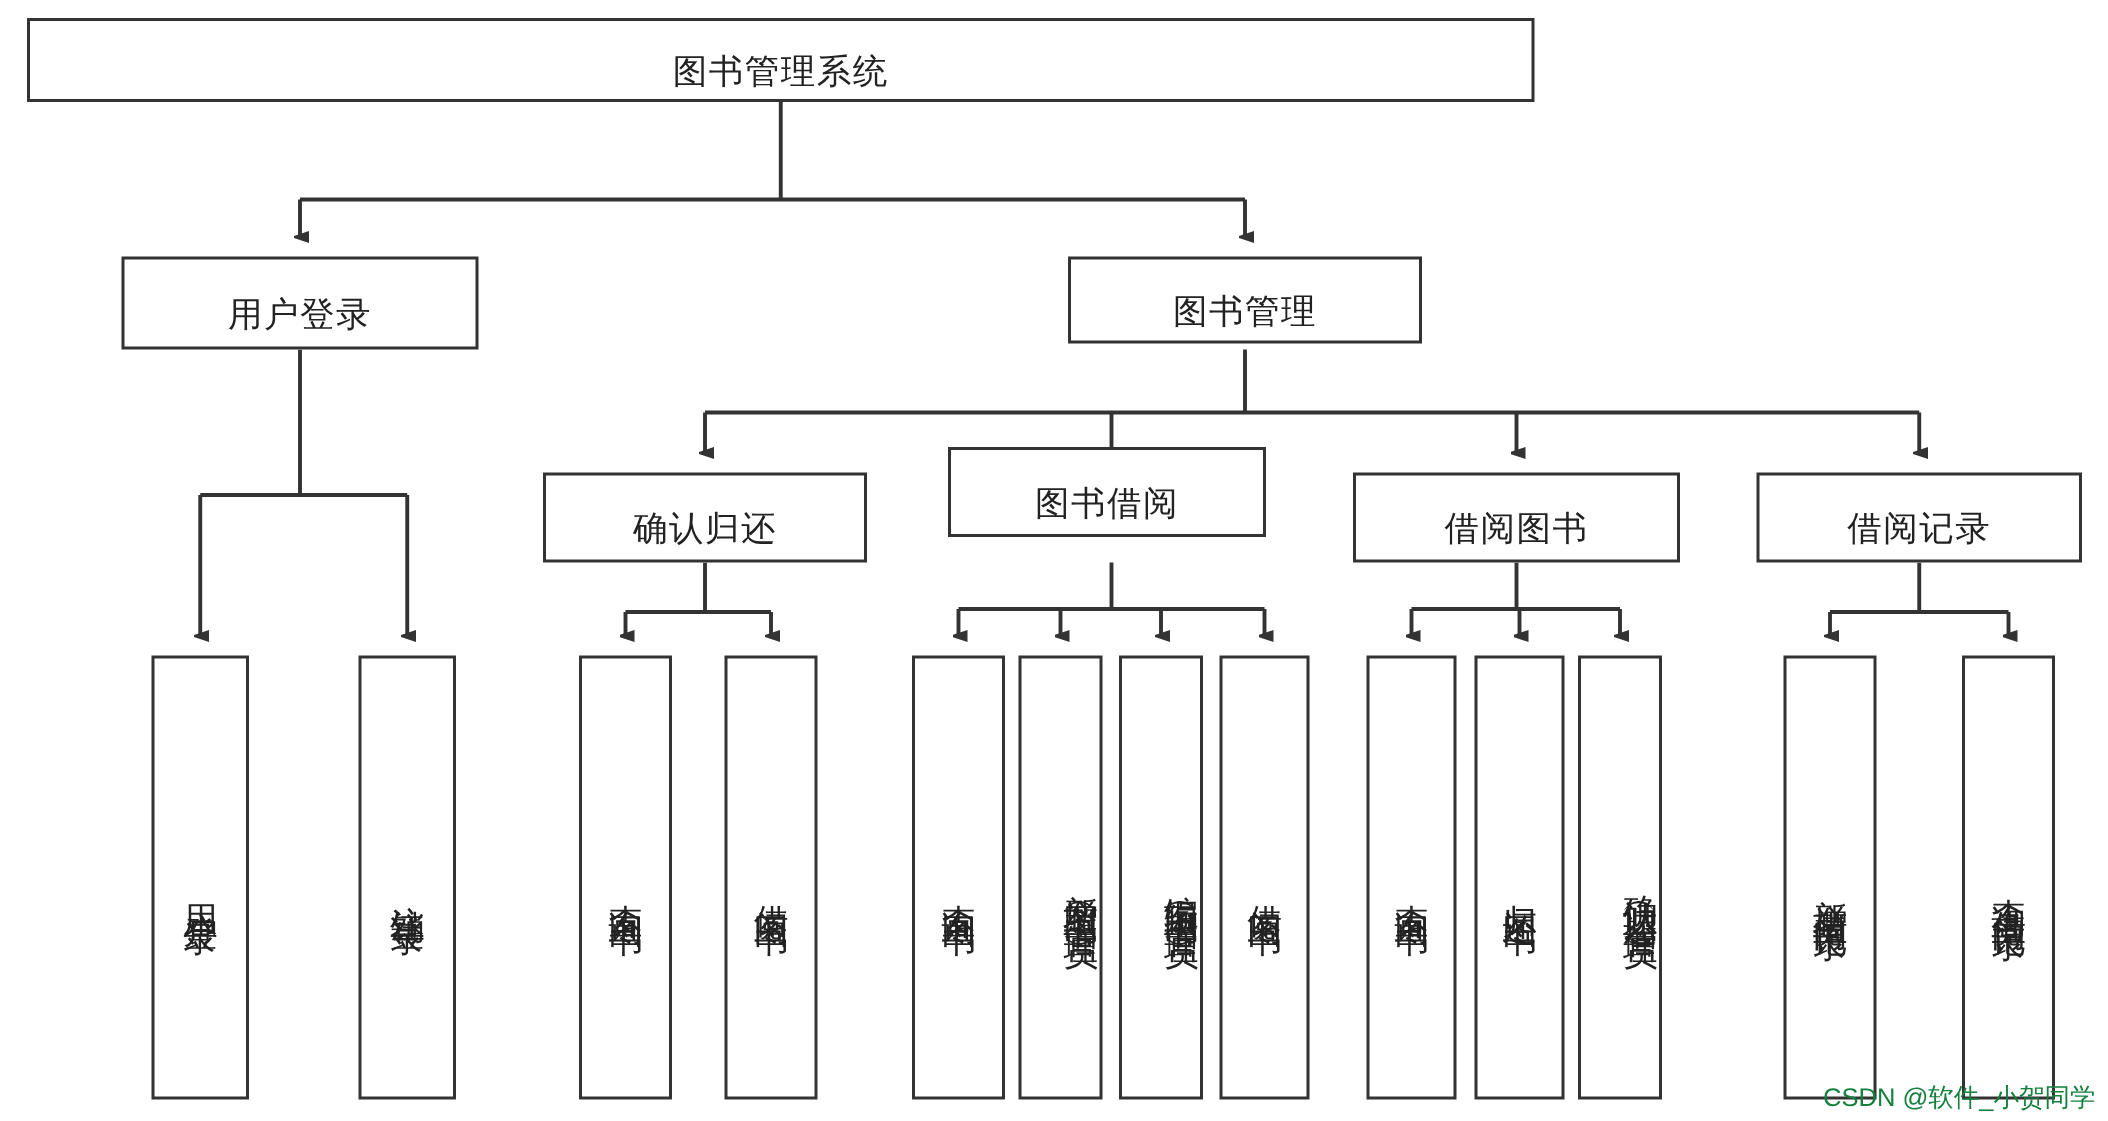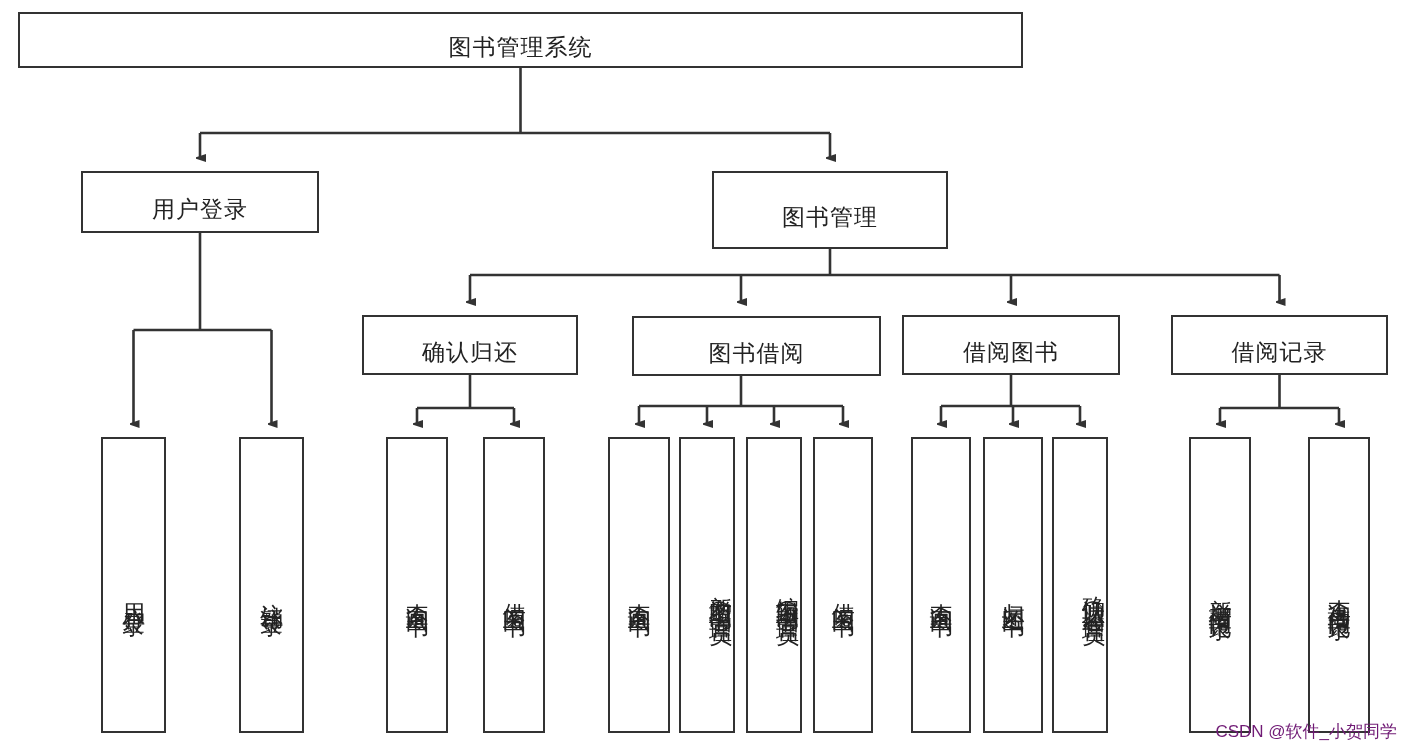--- a/index.html
+++ b/index.html
@@ -54,21 +54,21 @@
   .node-label {
     white-space: pre;
     line-height: 1.1;
     margin-top: 16px;
   }
   .watermark {
     position: absolute;
     right: 8px;
     bottom: 4px;
     font-size: 17px;
-    color: #701a75;
+    color: #15803d;
     white-space: nowrap;
     user-select: none;
   }
 </style>
 </head>
 <body>
 
 <div id="canvas">
 
   <svg class="edges" viewBox="0 0 1405 747" xmlns="http://www.w3.org/2000/svg">
@@ -114,27 +114,27 @@
       </g>
   </svg>
 
   <div id="node-layer">
       <div class="node horizontal" style="left: 18px; top: 12px; width: 1005px; height: 56px;">
         <span class="node-label">图书管理系统</span>
       </div>
       <div class="node horizontal" style="left: 81px; top: 171px; width: 238px; height: 62px;">
         <span class="node-label">用户登录</span>
       </div>
-      <div class="node horizontal" style="left: 712px; top: 171px; width: 236px; height: 78px;">
+      <div class="node horizontal" style="left: 712px; top: 171px; width: 236px; height: 58px;">
         <span class="node-label">图书管理</span>
       </div>
       <div class="node horizontal" style="left: 362px; top: 315px; width: 216px; height: 60px;">
         <span class="node-label">确认归还</span>
       </div>
-      <div class="node horizontal" style="left: 632px; top: 316px; width: 249px; height: 60px;">
+      <div class="node horizontal" style="left: 632px; top: 298px; width: 212px; height: 60px;">
         <span class="node-label">图书借阅</span>
       </div>
       <div class="node horizontal" style="left: 902px; top: 315px; width: 218px; height: 60px;">
         <span class="node-label">借阅图书</span>
       </div>
       <div class="node horizontal" style="left: 1171px; top: 315px; width: 217px; height: 60px; font-family: Liberation Serif, serif;">
         <span class="node-label">借阅记录</span>
       </div>
       <div class="node vertical centered" style="left: 101px; top: 437px; width: 65px; height: 296px;">
         <span class="node-label">用户登录</span>

